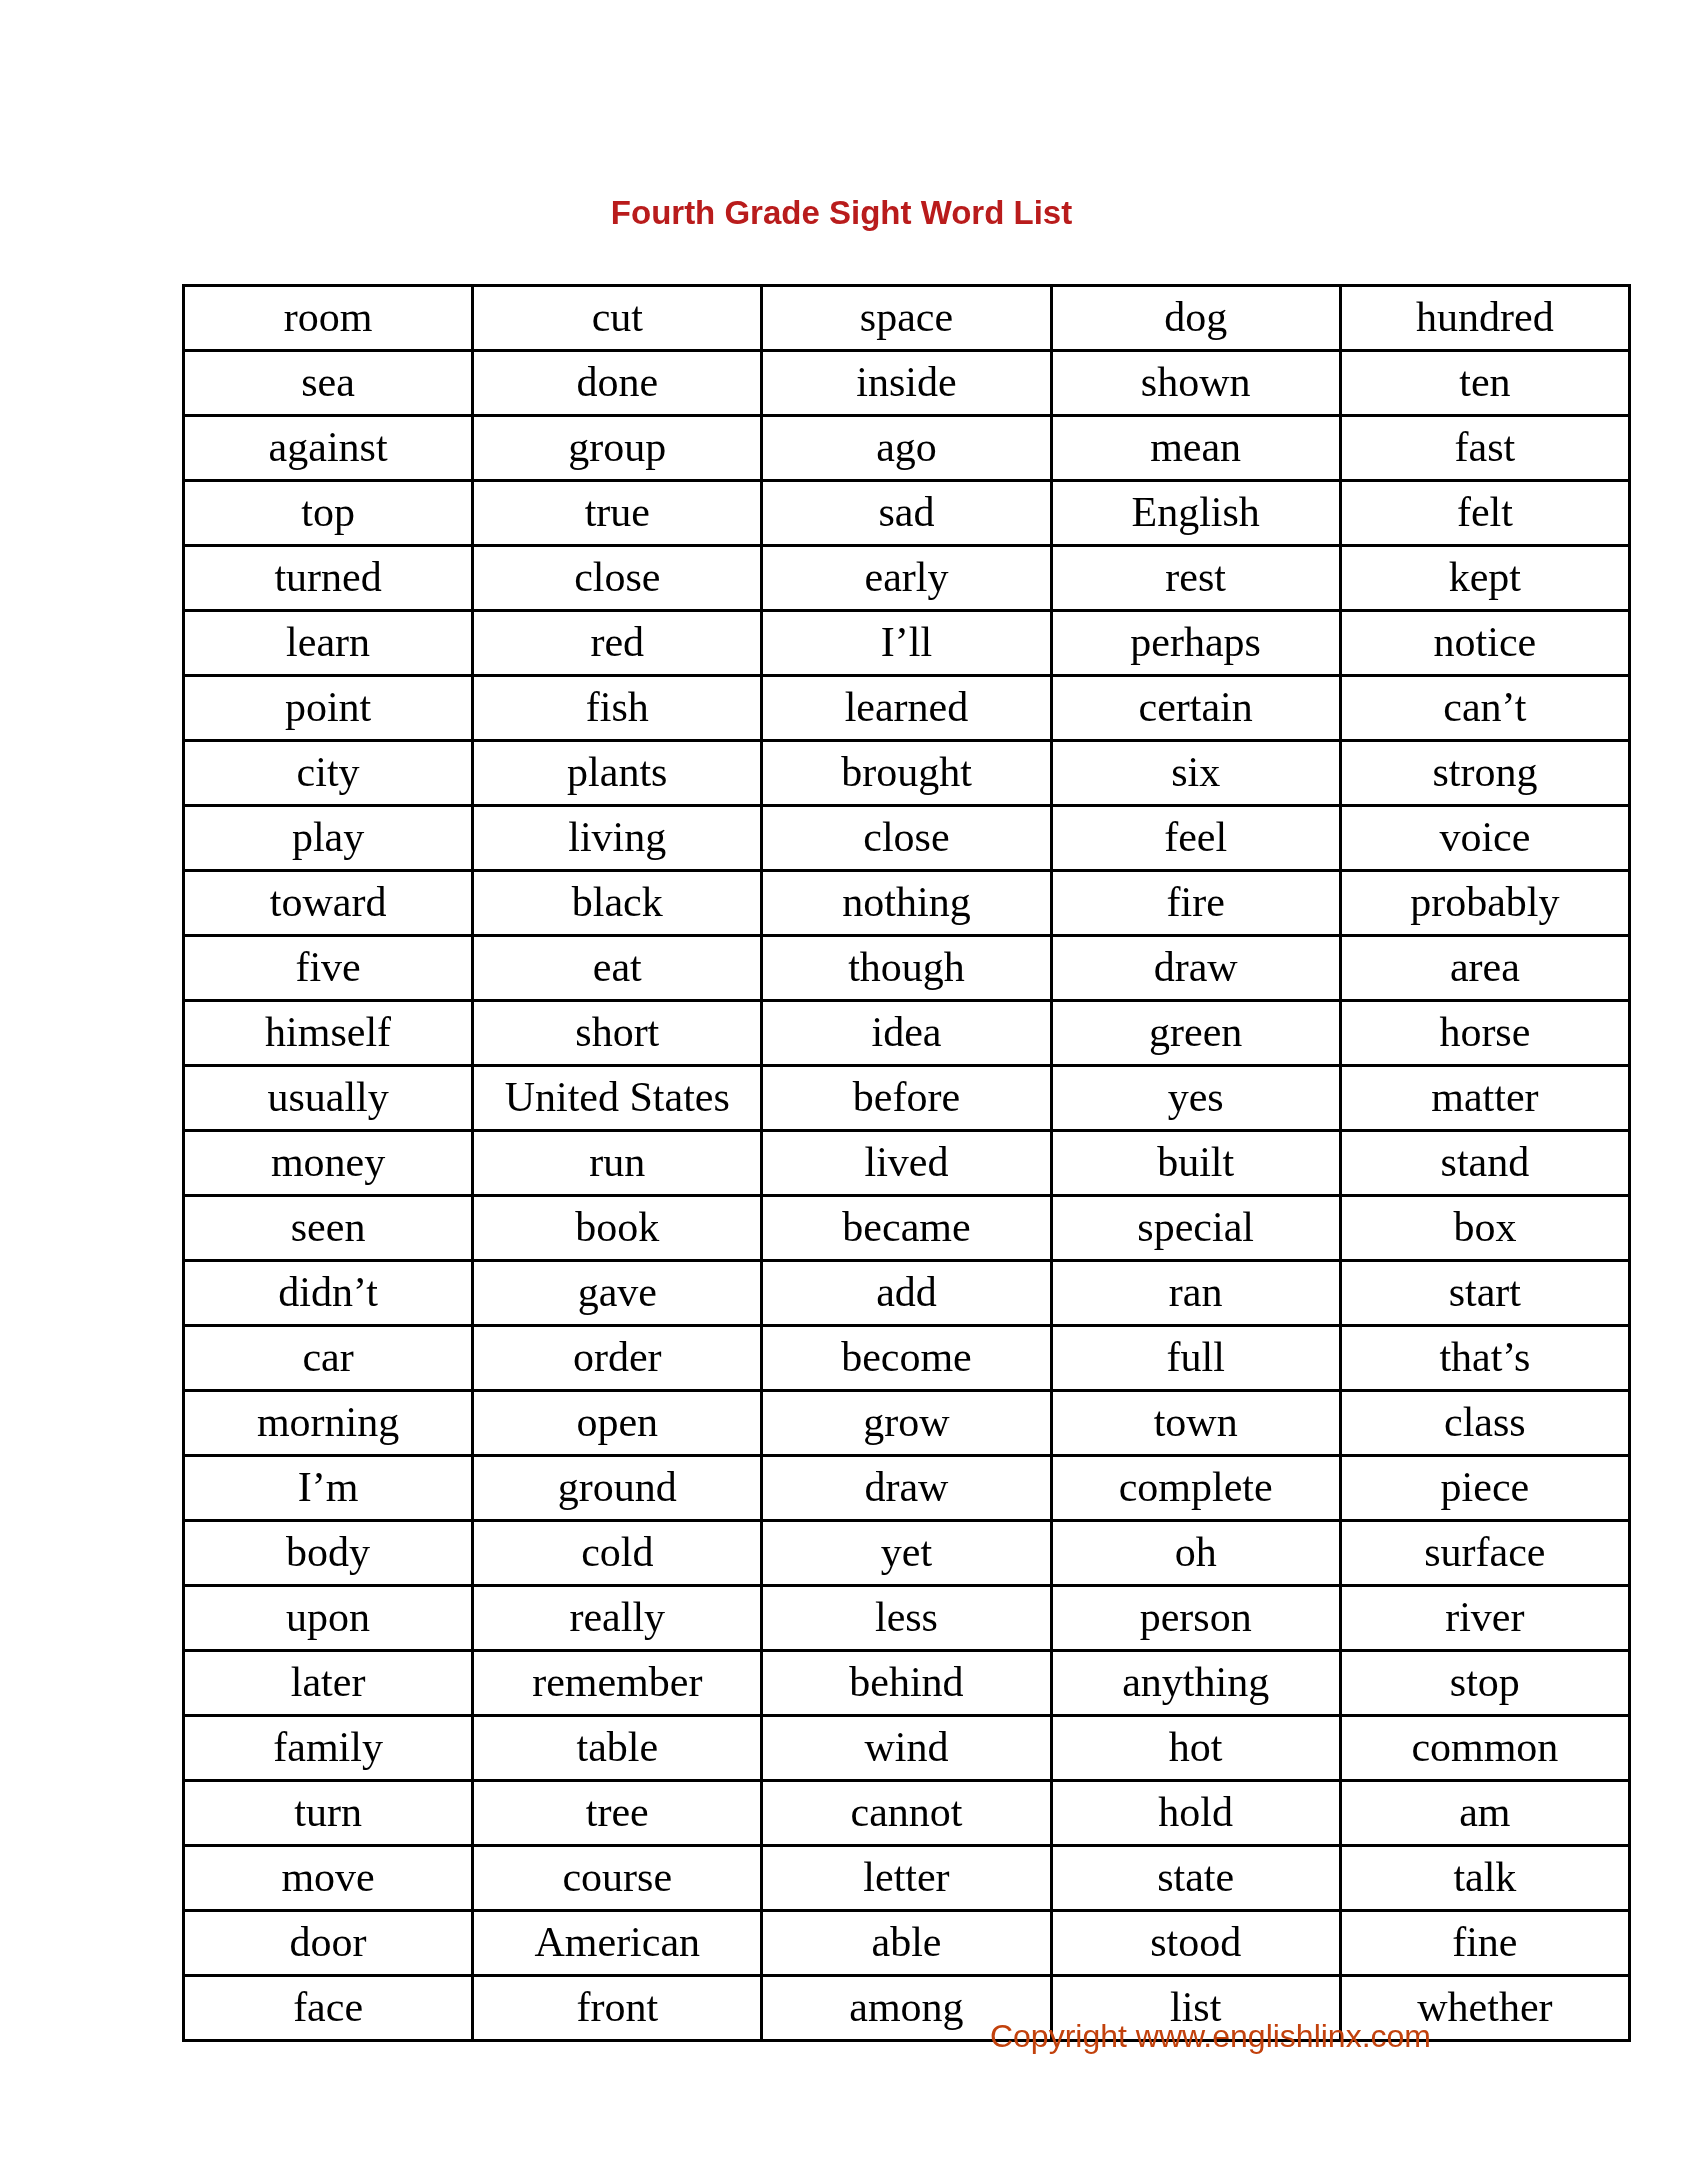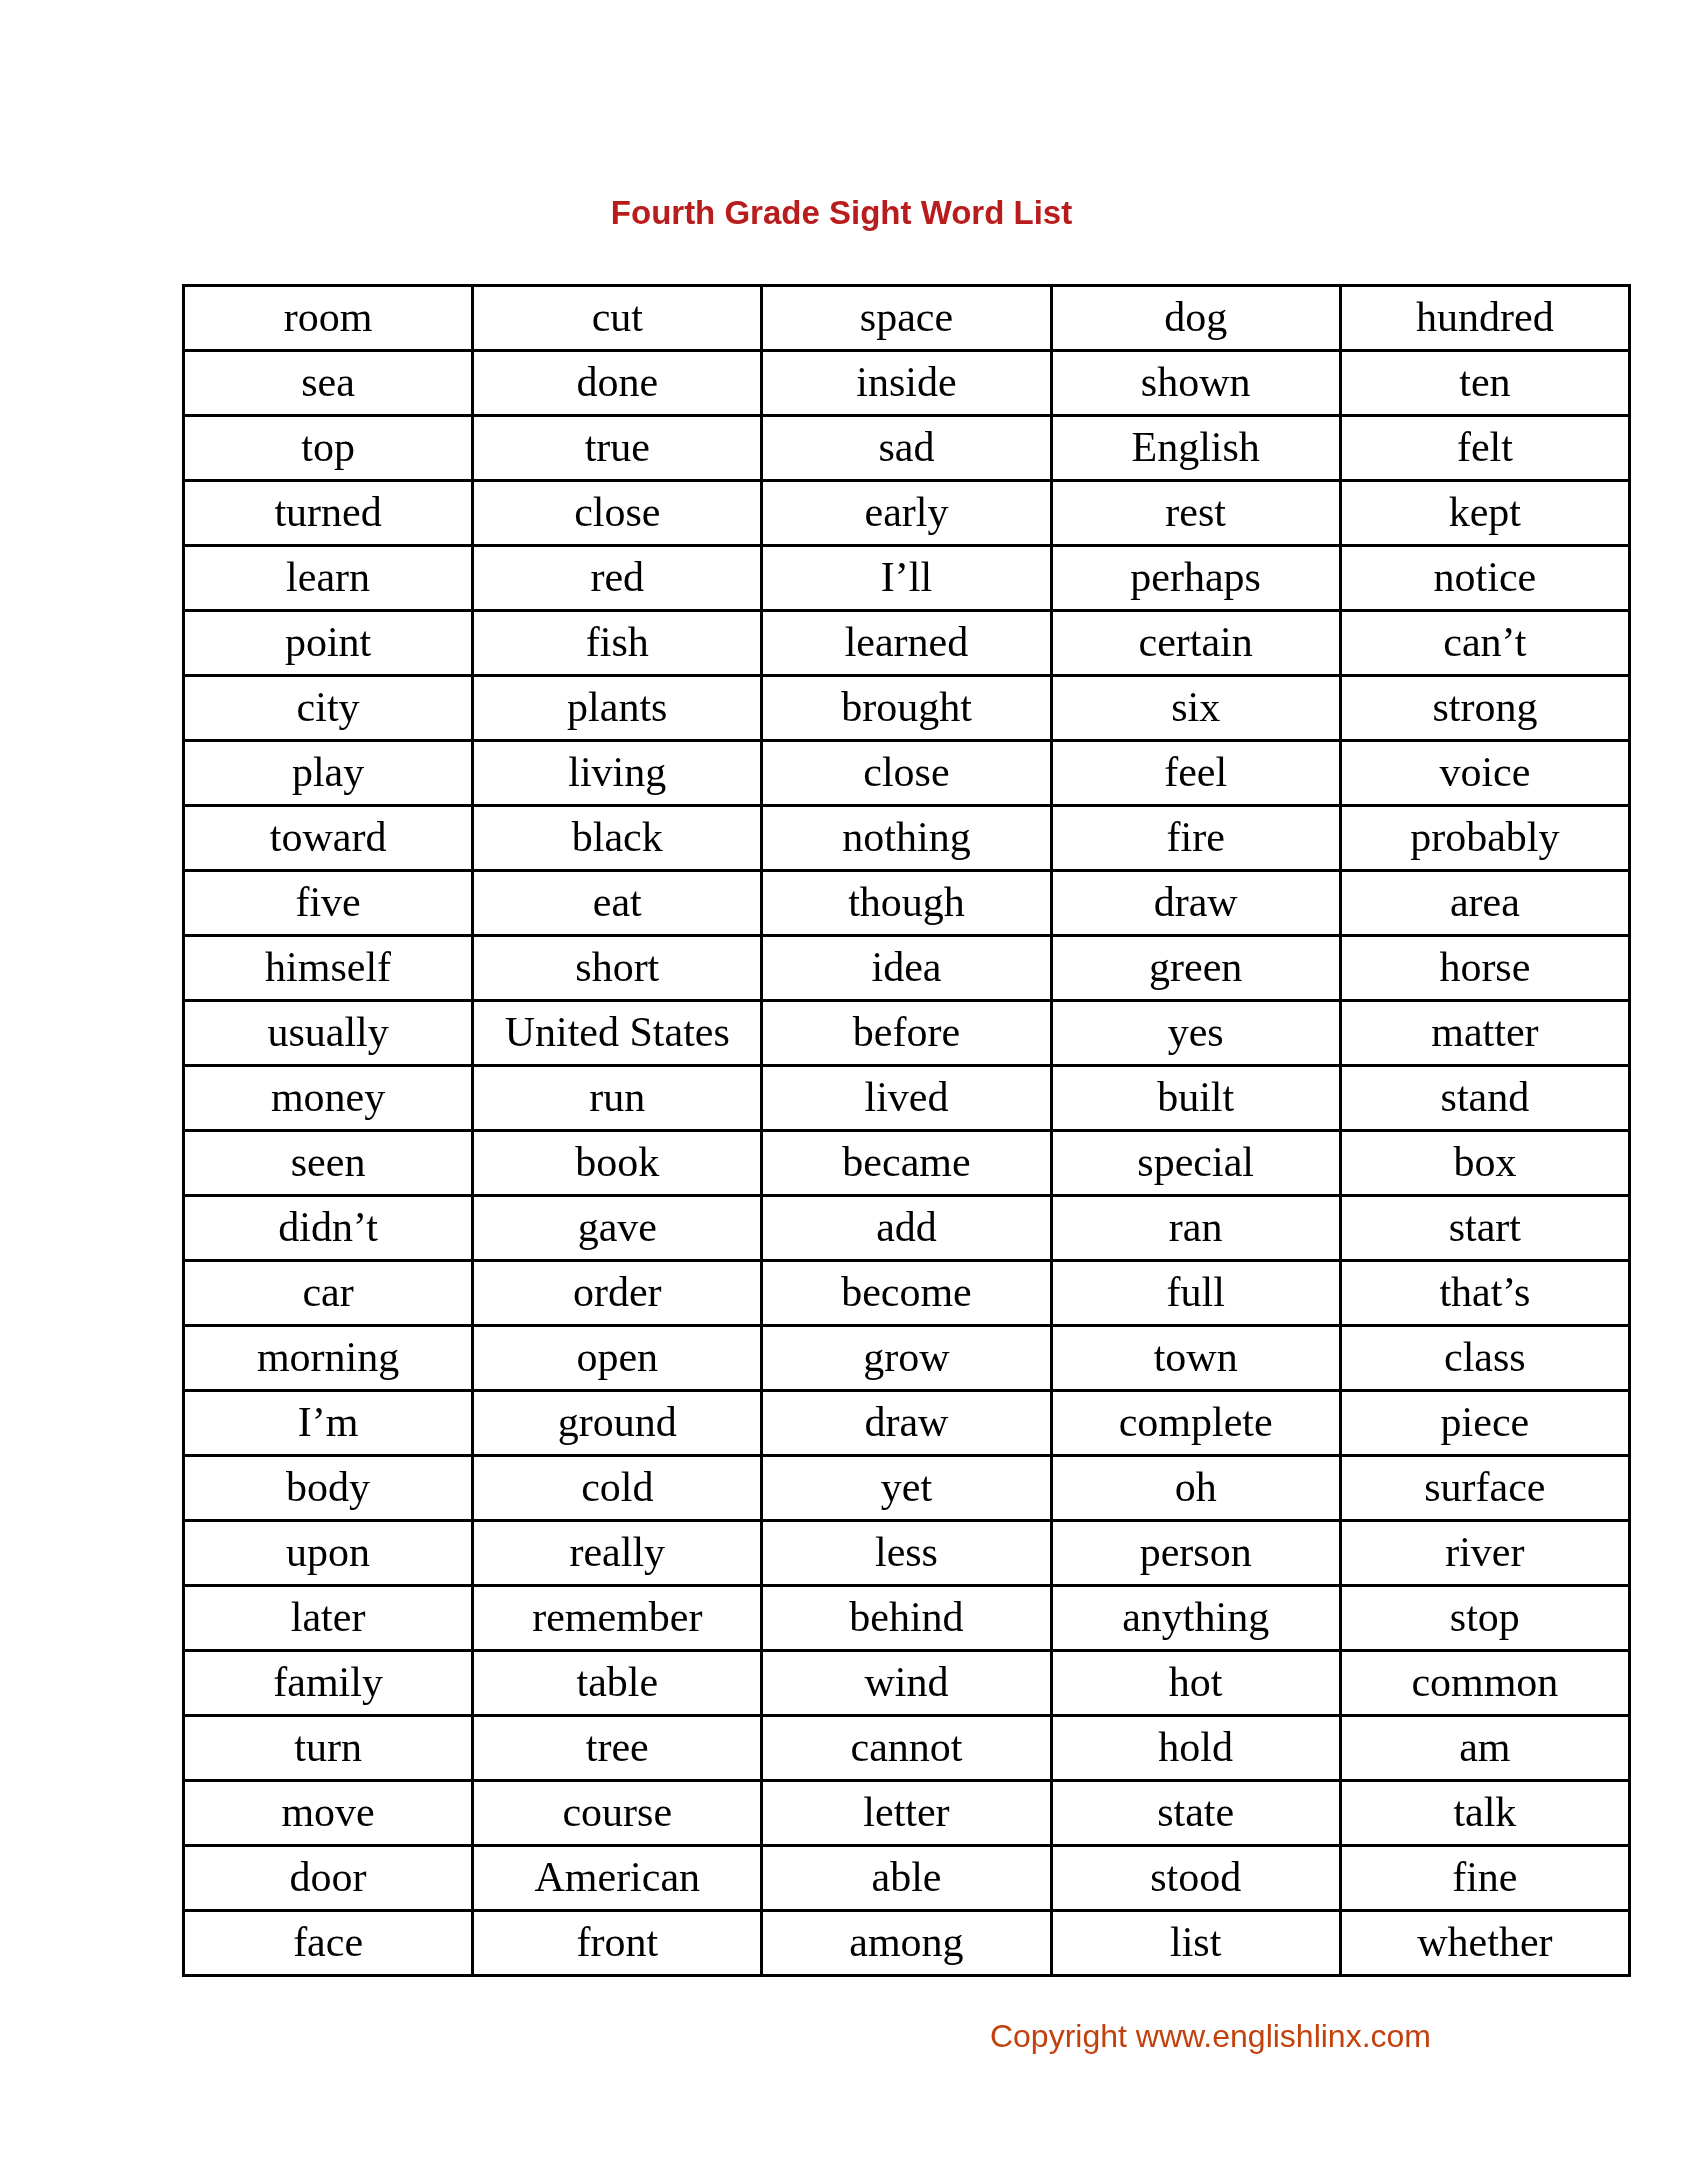--- a/index.html
+++ b/index.html
@@ -75,20 +75,27 @@
           <td>hundred</td>
         </tr>
         <tr>
           <td>sea</td>
           <td>done</td>
           <td>inside</td>
           <td>shown</td>
           <td>ten</td>
         </tr>
         <tr>
+          <td>against</td>
+          <td>group</td>
+          <td>ago</td>
+          <td>mean</td>
+          <td>fast</td>
+        </tr>
+        <tr>
           <td>top</td>
           <td>true</td>
           <td>sad</td>
           <td>English</td>
           <td>felt</td>
         </tr>
         <tr>
           <td>turned</td>
           <td>close</td>
           <td>early</td>

